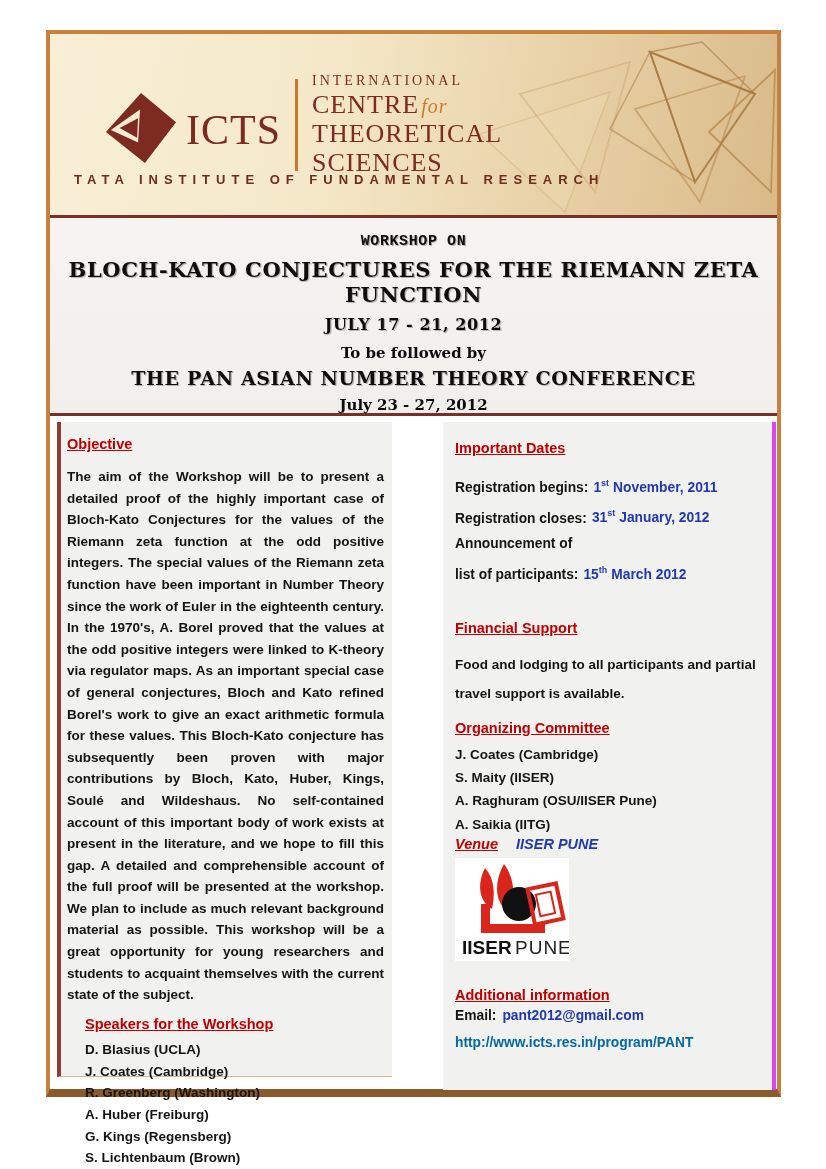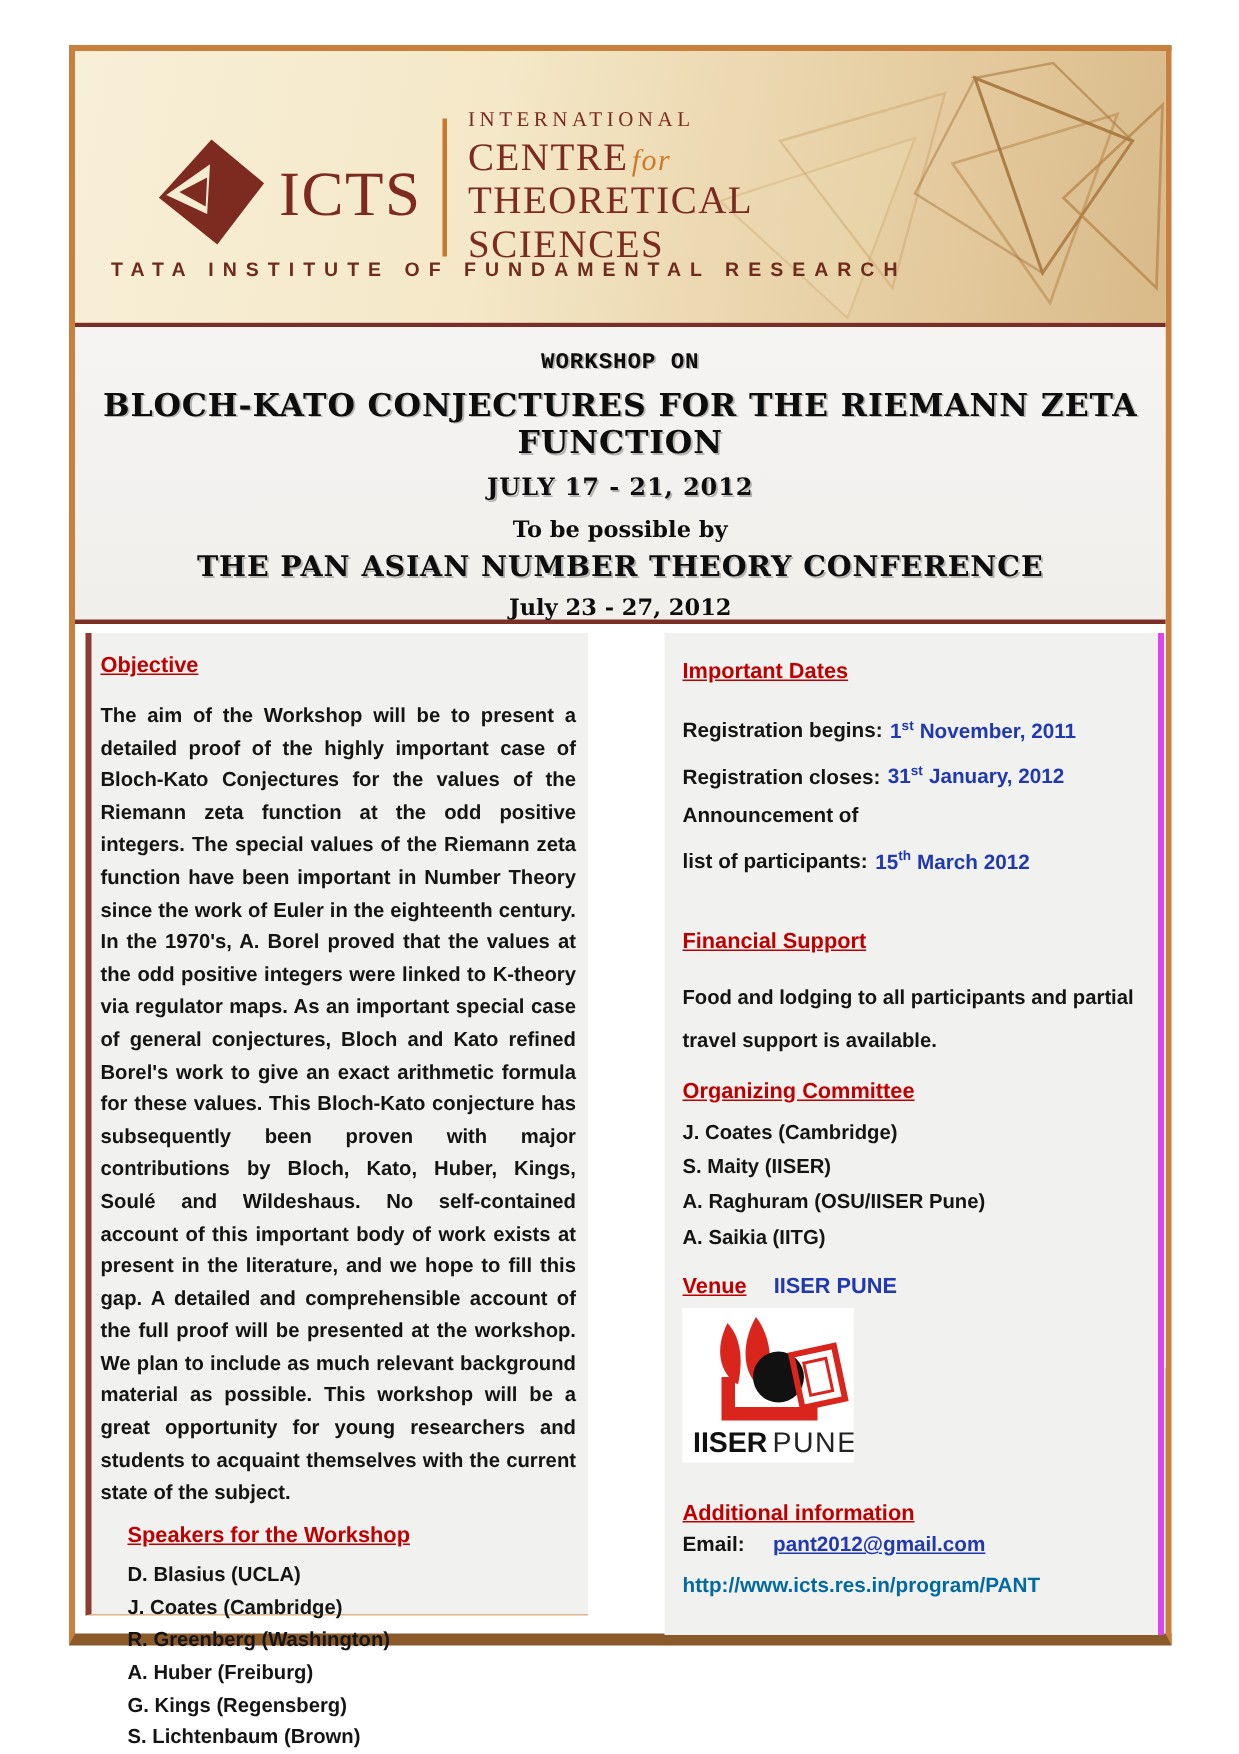--- a/index.html
+++ b/index.html
@@ -78,27 +78,27 @@
   
   .dates{margin-top:14px;}
   .date-row{font-size:13.8px;font-weight:bold;color:#141414;line-height:26px;}
   .dval{color:#2038b0;margin-left:5px;}
   .dval sup{font-size:9px;}
   .dval .rest{margin-left:4px;}
   .fin{margin-top:32px;}
   .fin-body{margin-top:14px;font-size:13.5px;font-weight:bold;color:#141414;line-height:29px;}
   .org{margin-top:12px;}
   .org .plain-list li{line-height:23.3px;}
-  .venue-row{margin-top:14px;font-size:14.5px;font-weight:bold;}
+  .venue-row{font-size:14.5px;font-weight:bold;font-style:italic;}
   .venue-label{color:#c00000;text-decoration:underline;text-decoration-color:#c00000;}
   .venue-value{color:#2038b0;margin-left:14px;}
   .iiser-logo{margin-top:6px;width:114px;height:103px;background:#ffffff;display:block;}
   .addinfo{margin-top:26px;}
   .email-row{margin-top:5px;font-size:13.8px;font-weight:bold;color:#141414;}
-  .email-link{color:#2038b0;text-decoration:underline;margin-left:19px;cursor:pointer;}
+  .email-link{color:#2038b0;margin-left:6px;cursor:pointer;}
   .url-row{margin-top:12px;font-size:13.8px;font-weight:bold;color:#0369a1;}
 </style>
 </head>
 <body>
 
 <div class="frame">
 
   <div class="banner">
     <svg class="banner-art" width="420" height="181" viewBox="0 0 420 181">
       <polygon points="123,100 253,58 208,178" fill="#ecd9b2" stroke="#d3af79" stroke-width="1.5" opacity="0.45"></polygon>
@@ -127,21 +127,21 @@
     </div>
     <div class="banner-tagline">TATA INSTITUTE OF FUNDAMENTAL RESEARCH</div>
   </div>
 
   <div class="sep"></div>
 
   <div class="title-section">
     <div class="deco ts1">WORKSHOP ON</div>
     <div class="deco ts2">BLOCH-KATO CONJECTURES FOR THE RIEMANN ZETA FUNCTION</div>
     <div class="deco ts3">JULY 17 - 21, 2012</div>
-    <div class="serifb ts4">To be possible by</div>
+    <div class="serifb ts4">To be followed by</div>
     <div class="deco ts5">THE PAN ASIAN NUMBER THEORY CONFERENCE</div>
     <div class="serifb ts6">July 23 - 27, 2012</div>
     <div class="deco ts7">INDIAN INSTITUTE OF SCIENCE EDUCATION &amp; RESEARCH, PUNE, INDIA</div>
   </div>
 
   <div class="sep"></div>
 
   <div class="columns">
 
     <div class="colbox left-box">

